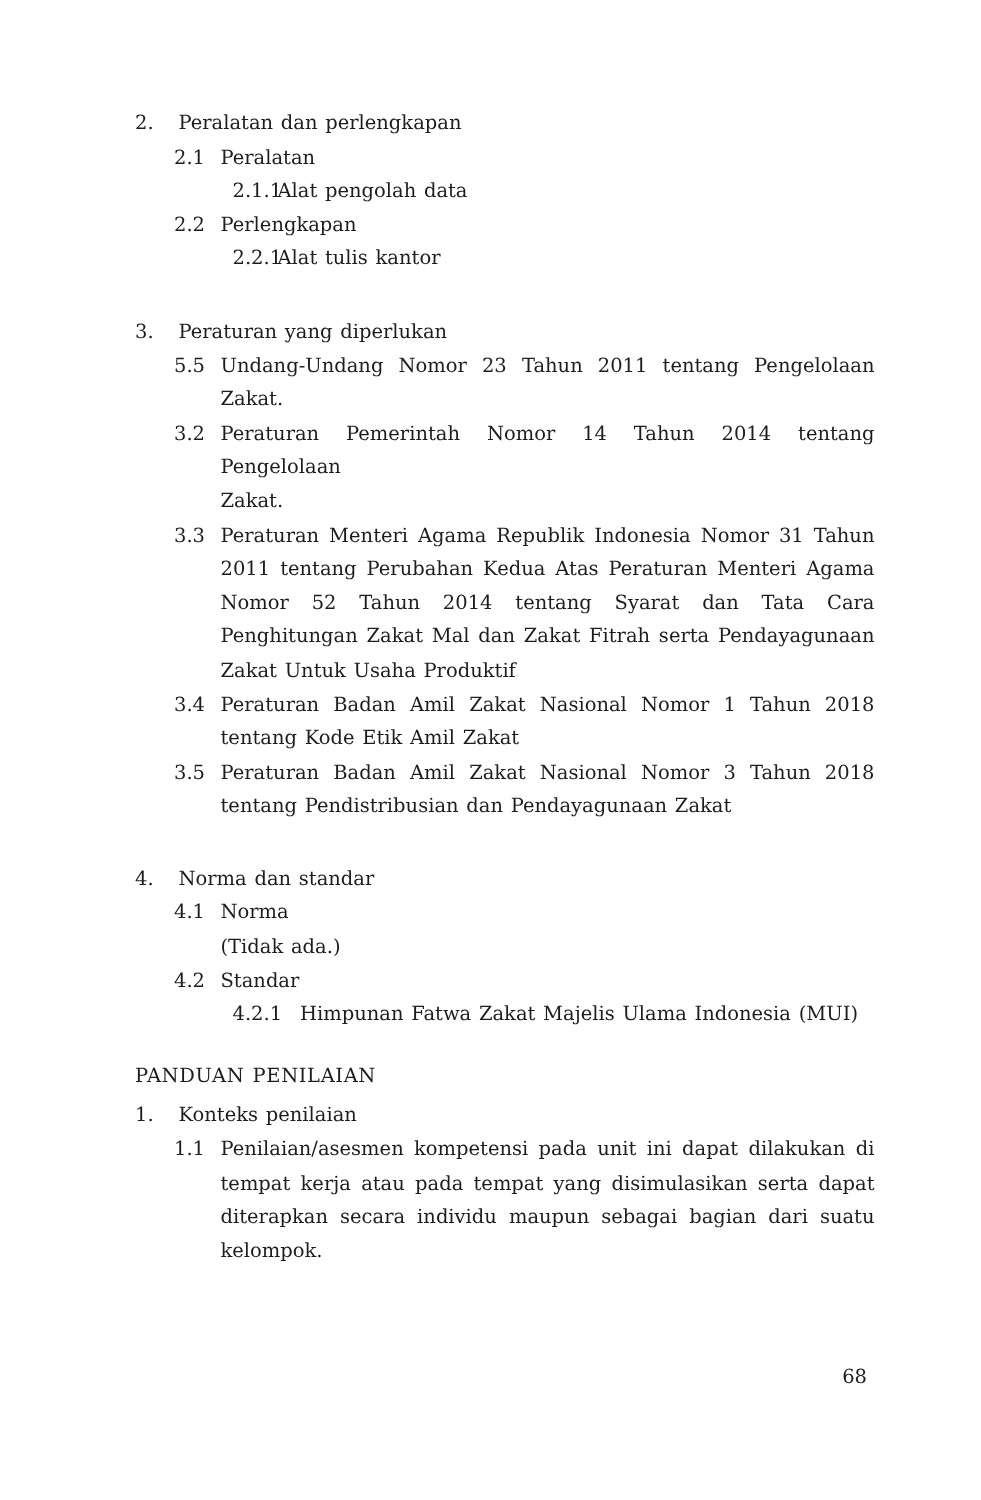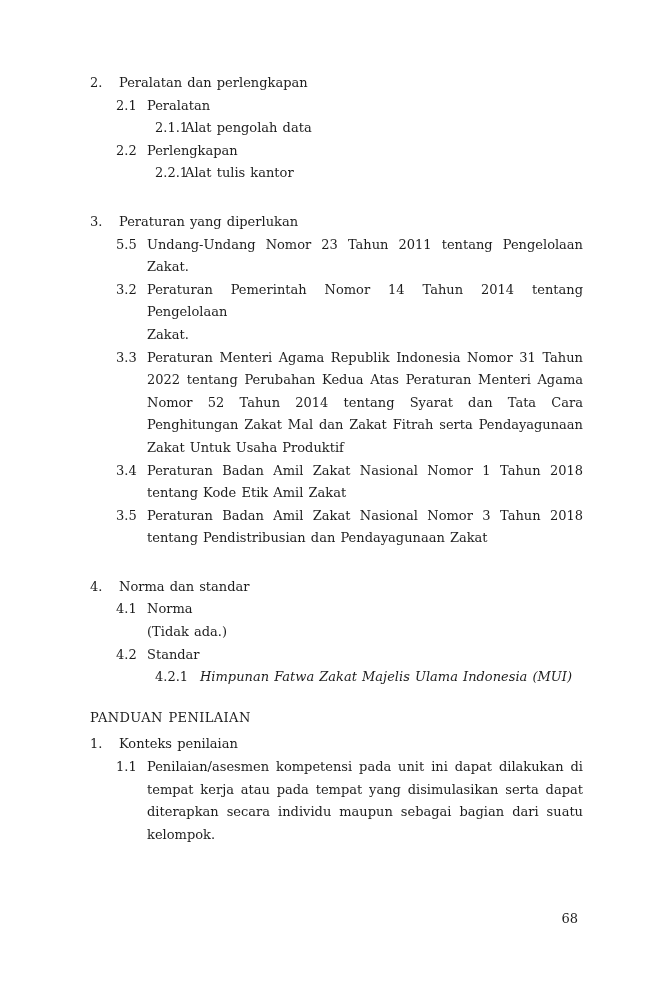--- a/index.html
+++ b/index.html
@@ -27,21 +27,21 @@
   .section.first { margin-top: 0; }
   .section.tight { margin-top: 4px; }
   .row { position: relative; }
   .num { position: absolute; top: 0; left: 0; }
   .lvl1 > .num { left: 0; }
   .lvl1 > .txt { margin-left: 29px; }
   .lvl2 > .num { left: 26px; }
   .lvl2 > .txt { margin-left: 57px; }
   .lvl3 > .num { left: 65px; text-align: right; }
   .lvl3 > .txt { margin-left: 95px; }
-  .lvl3.wide > .txt { margin-left: 110px; font-style: italic; }
+  .lvl3.wide > .txt { margin-left: 110px; }
   .line { text-align: left; }
   .line.j { text-align: justify; text-align-last: justify; }
   .heading {
     margin-top: 18px;
     font-weight: normal;
     letter-spacing: 0.4px;
   }
   .page-number {
     position: absolute;
     top: 908px; right: 76px;
@@ -105,21 +105,21 @@
         <span class="num">3.2</span>
         <div class="txt">
           <div class="line j">Peraturan Pemerintah Nomor 14 Tahun 2014 tentang Pengelolaan</div>
           <div class="line">Zakat.</div>
         </div>
       </div>
       <div class="row lvl2">
         <span class="num">3.3</span>
         <div class="txt">
           <div class="line j">Peraturan Menteri Agama Republik Indonesia Nomor 31 Tahun</div>
-          <div class="line j">2022 tentang Perubahan Kedua Atas Peraturan Menteri Agama</div>
+          <div class="line j">2011 tentang Perubahan Kedua Atas Peraturan Menteri Agama</div>
           <div class="line j">Nomor 52 Tahun 2014 tentang Syarat dan Tata Cara</div>
           <div class="line j">Penghitungan Zakat Mal dan Zakat Fitrah serta Pendayagunaan</div>
           <div class="line">Zakat Untuk Usaha Produktif</div>
         </div>
       </div>
       <div class="row lvl2">
         <span class="num">3.4</span>
         <div class="txt">
           <div class="line j">Peraturan Badan Amil Zakat Nasional Nomor 1 Tahun 2018</div>
           <div class="line">tentang Kode Etik Amil Zakat</div>

